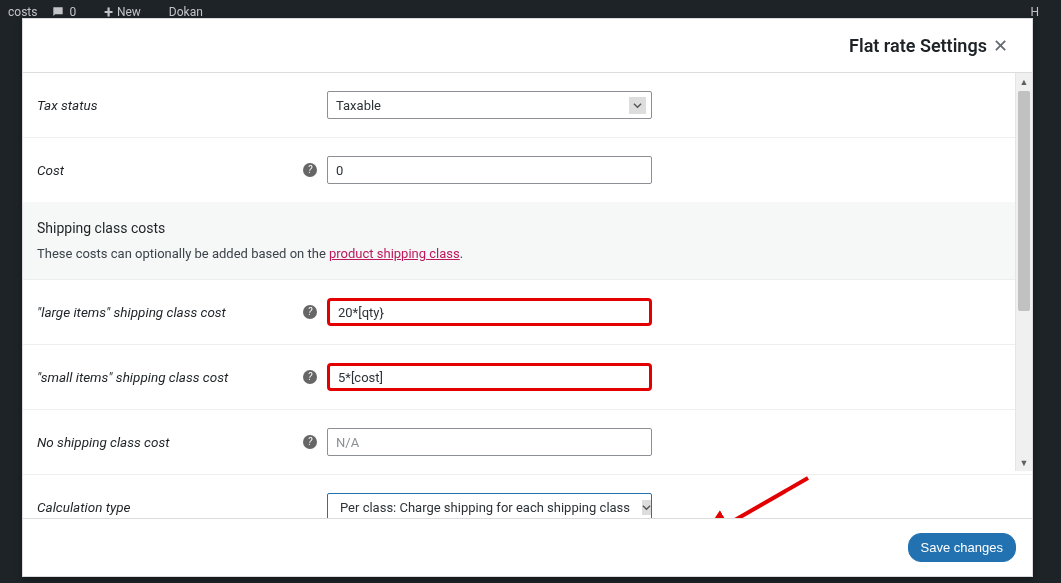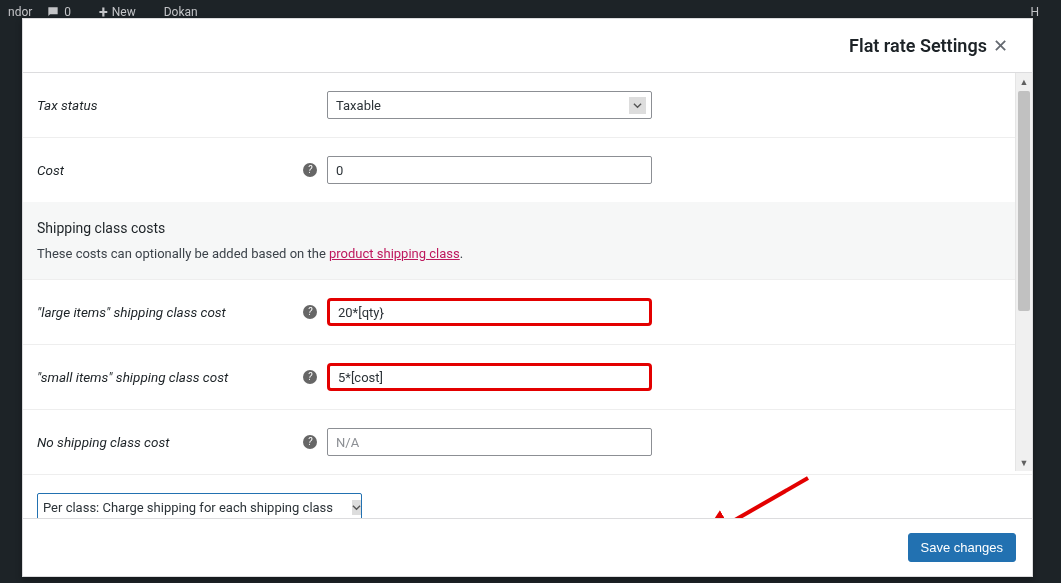--- a/index.html
+++ b/index.html
@@ -150,37 +150,37 @@
       position: relative;
     }
     .calc-trigger {
       border: 1px solid #2271b1;
       border-radius: 2px;
       background: #fff;
       height: 28px;
       display: flex;
       align-items: center;
       justify-content: space-between;
-      padding-left: 5px;
+      padding-left: 12px;
       font-size: 13px;
       color: #2c3338;
     }
 
     .modal-footer {
       border-top: 1px solid #dcdcde;
       padding: 14px 16px;
       display: flex;
       justify-content: flex-end;
       background: #fff;
     }
     .save-btn {
       background: #2271b1;
       color: #fff;
       border: 1px solid #2271b1;
-      border-radius: 3px;
+      border-radius: 13px;
       padding: 6px 12px;
       font-size: 13px;
       cursor: pointer;
     }
 
     .arrow-annotation {
       position: absolute;
       pointer-events: none;
       z-index: 20;
     }
@@ -214,21 +214,21 @@
       color: #606060;
       font-size: 9px;
     }
     .fake-scroll .arrow-up { top: 0; }
     .fake-scroll .arrow-down { bottom: 0; }
   </style>
 </head>
 <body>
 
 <div class="admin-bar">
-  <span>ndor</span>
+  <span>costs</span>
   <span>
     <svg class="comment" width="14" height="14" viewBox="0 0 24 24" fill="#c3c4c7">
         <path d="M4 4h16v12H7l-3 3V4z"></path>
       </svg>
     <span>0</span>
   </span>
   <span>
       <span class="plus">+</span>
       <span>New</span>
     </span>
@@ -308,20 +308,23 @@
           <span class="help-dot">?</span>
         </div>
         <div class="input-col">
           <div class="text-input">
             <span class="placeholder">N/A</span>
           </div>
         </div>
       </div>
 
       <div class="row">
+        <div class="label-col">
+          <span>Calculation type</span>
+        </div>
         <div class="input-col">
           <div class="calc-select">
             <div class="calc-trigger">
               <span style="overflow:hidden;white-space:nowrap;">Per class: Charge shipping for each shipping class</span>
               <span class="caret-btn" style="background:#ddd;">
                 <svg viewBox="0 0 10 10">
                     <path d="M1 3l4 4 4-4" stroke="#555" fill="none" stroke-width="1.5"></path>
                   </svg>
               </span>
             </div>

